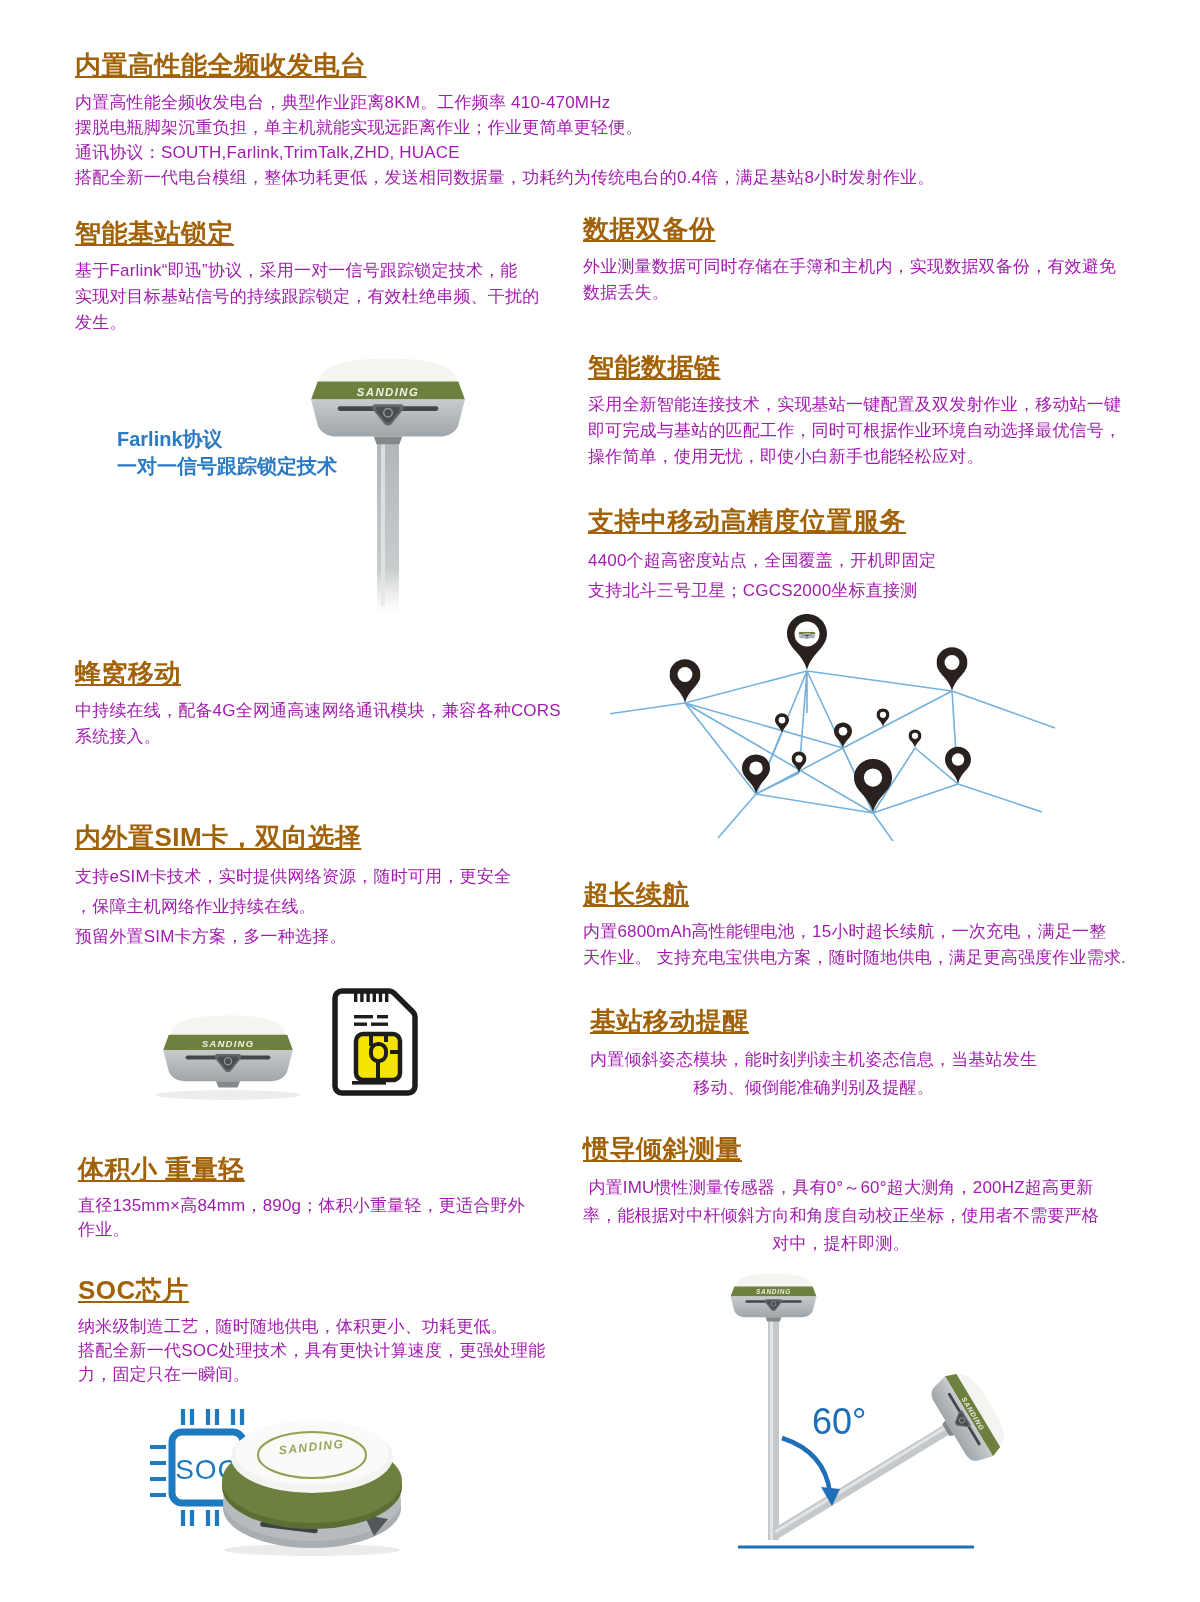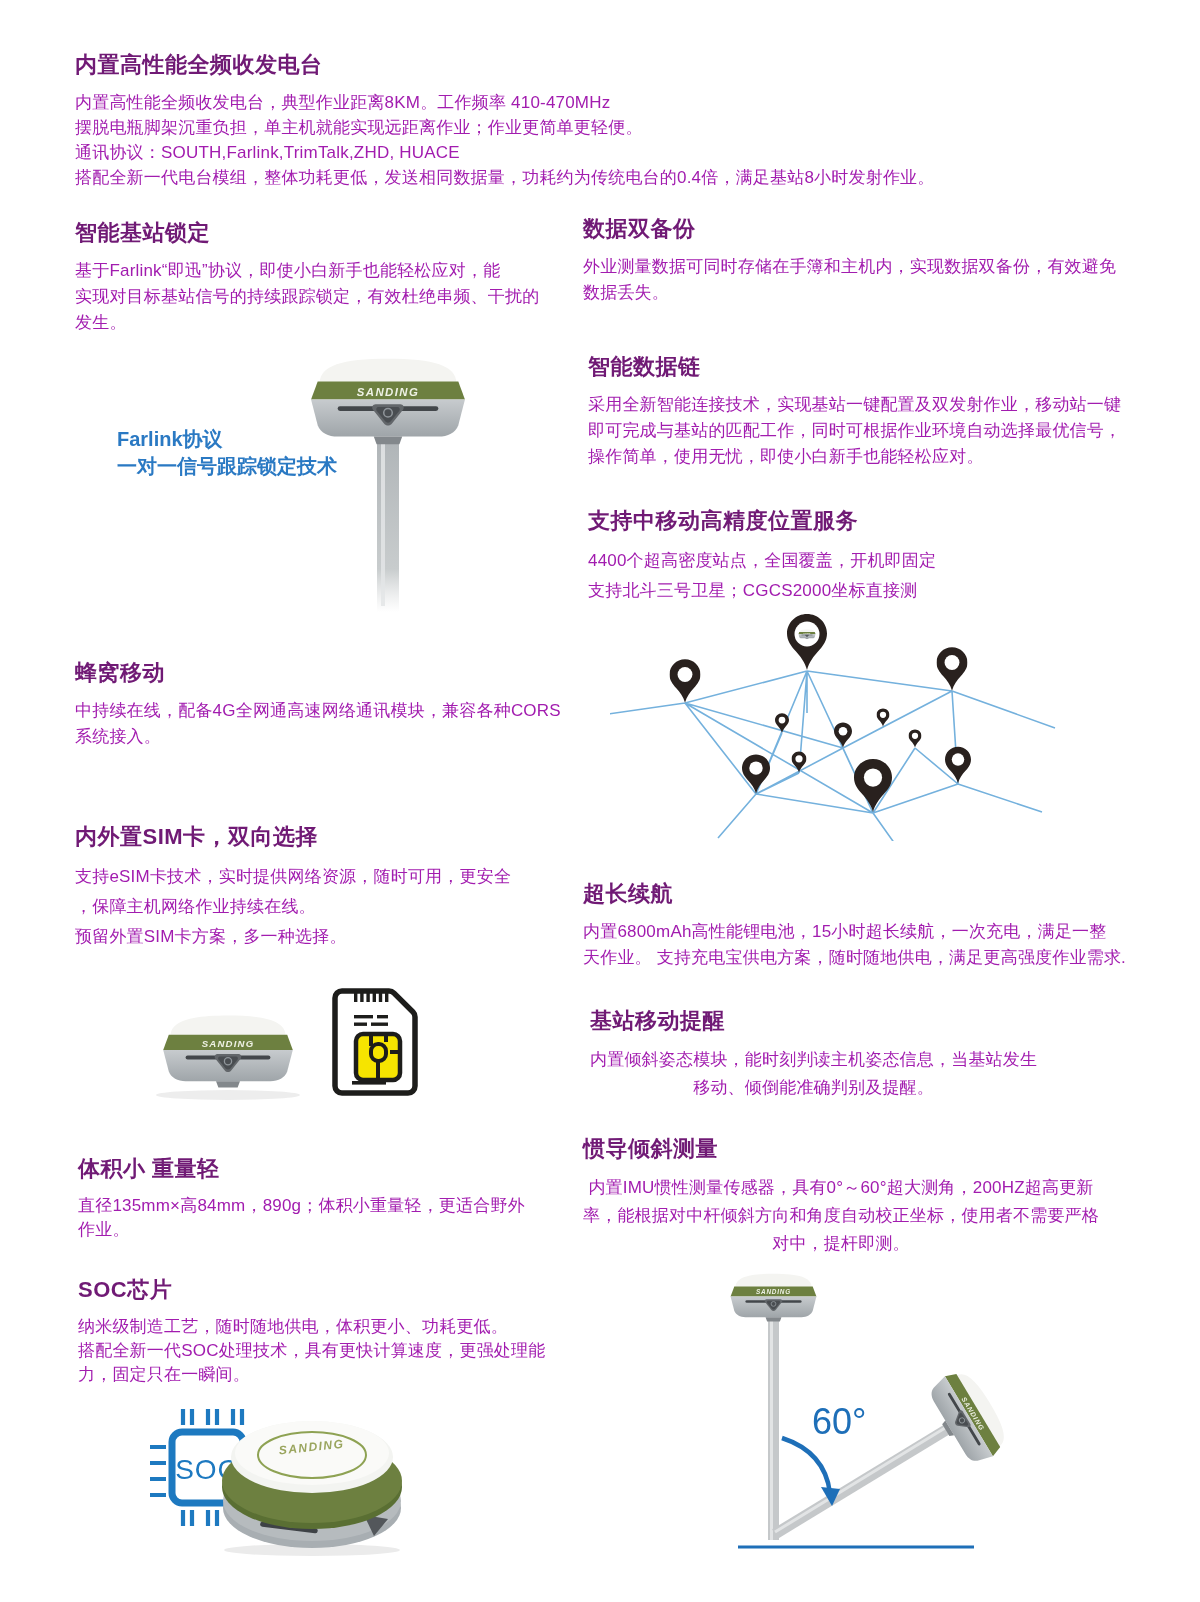--- a/index.html
+++ b/index.html
@@ -5,22 +5,22 @@
   * { margin:0; padding:0; box-sizing:border-box; }
   html,body { background:#fff; }
   body {
     width:1200px; height:1602px; position:relative;
     font-family:"Liberation Sans","DejaVu Sans",sans-serif;
     overflow:hidden;
   }
   .page { position:absolute; left:0; top:0; width:1200px; height:1602px; background:#ffffff; }
   .sec { position:absolute; }
   .sec h2 {
-    color:#701a75; font-size:22px; font-weight:600; letter-spacing:.5px;
-    line-height:34px; margin:0 0 8px 0; white-space:nowrap;
+    color:#a16207; font-size:26px; font-weight:600; letter-spacing:.5px;
+    line-height:34px; margin:0 0 8px 0; white-space:nowrap;text-decoration:underline;
   }
   .sec .body { color:#a21caf; font-size:17px; white-space:nowrap; letter-spacing:.2px; }
   .sec .body div { line-height:26px; }
   .body.lh24 div { line-height:24px; }
   .body.lh25 div { line-height:25px; }
   .body.lh28 div { line-height:28px;text-align:center; }
   .body.lh30 div { line-height:30px; }
   .illus { position:absolute; }
   .farlink {
     position:absolute; left:117px; top:426px;
@@ -69,21 +69,21 @@
         <div>内置高性能全频收发电台，典型作业距离8KM。工作频率 410-470MHz</div>
         <div>摆脱电瓶脚架沉重负担，单主机就能实现远距离作业；作业更简单更轻便。</div>
         <div>通讯协议：SOUTH,Farlink,TrimTalk,ZHD, HUACE</div>
         <div>搭配全新一代电台模组，整体功耗更低，发送相同数据量，功耗约为传统电台的0.4倍，满足基站8小时发射作业。</div>
       </div>
   </div>
 
   <div class="sec" style="left:75px;top:216px">
     <h2>智能基站锁定</h2>
     <div class="body">
-        <div>基于Farlink“即迅”协议，即使小白新手也能轻松应对，能</div>
+        <div>基于Farlink“即迅”协议，采用一对一信号跟踪锁定技术，能</div>
         <div>实现对目标基站信号的持续跟踪锁定，有效杜绝串频、干扰的</div>
         <div>发生。</div>
       </div>
   </div>
 
   <div class="sec" style="left:583px;top:212px">
     <h2>数据双备份</h2>
     <div class="body">
         <div>外业测量数据可同时存储在手簿和主机内，实现数据双备份，有效避免</div>
         <div>数据丢失。</div>

